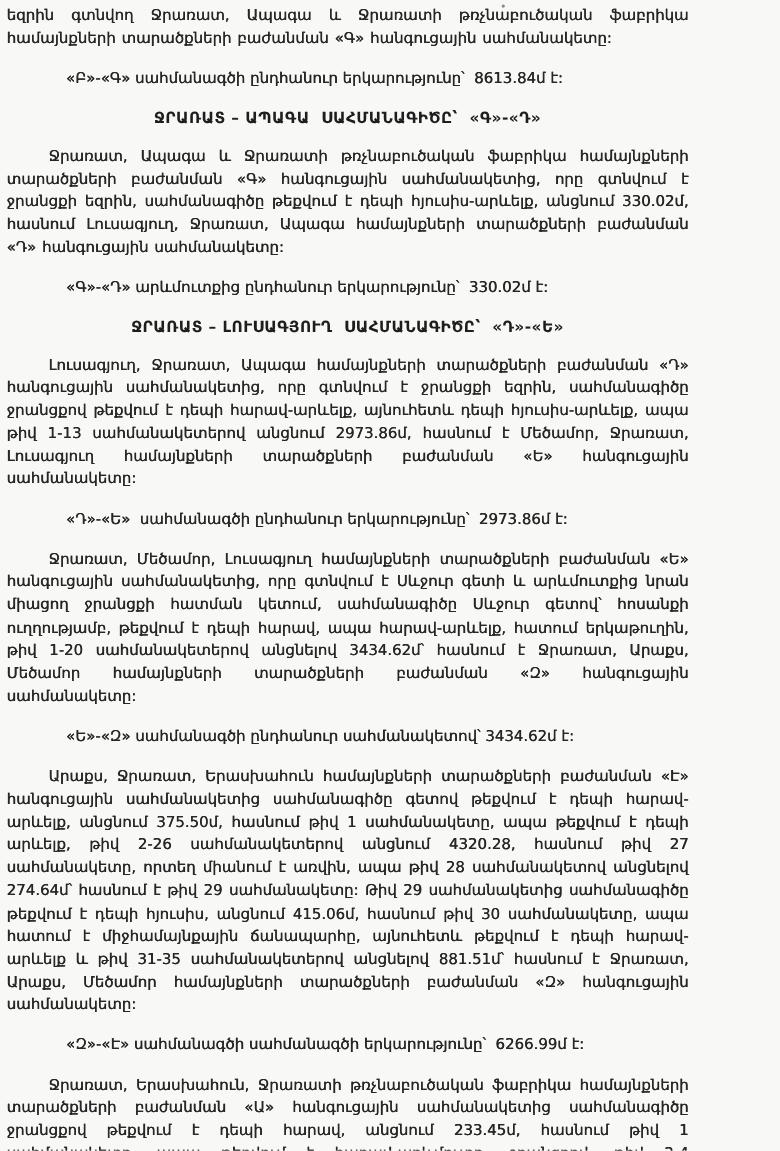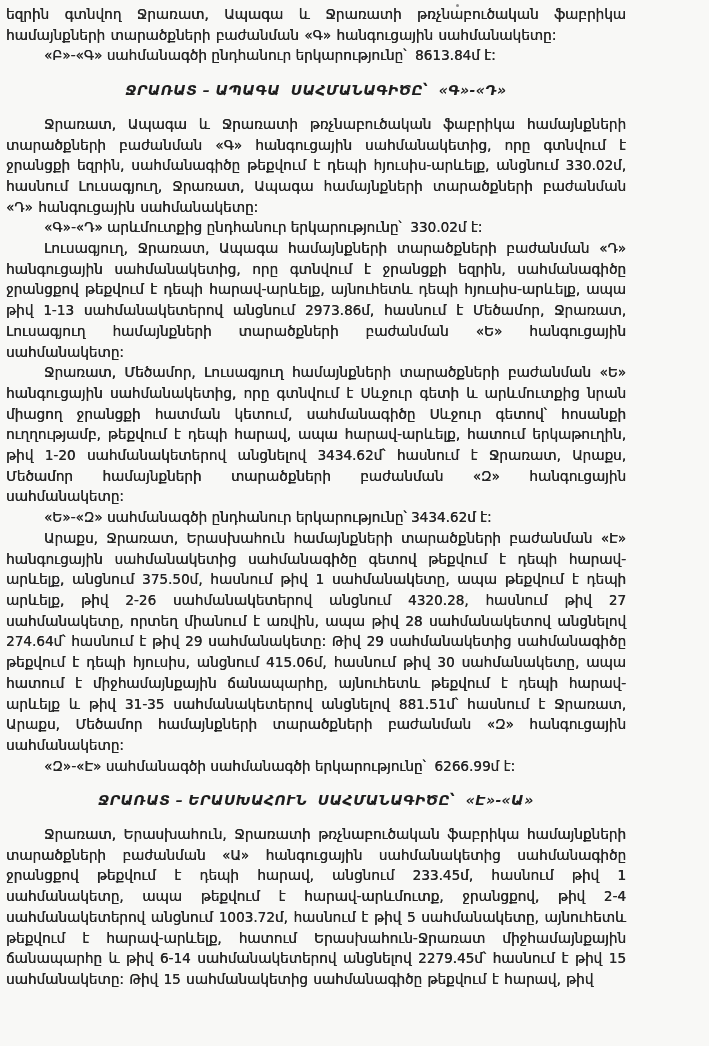--- a/index.html
+++ b/index.html
@@ -35,64 +35,64 @@
     margin: 0;
     text-align: justify;
     text-indent: 38px;
     text-shadow: 0.3px 0 0 currentColor;
     word-spacing: 1px;
   }
   p.no-indent {
     text-indent: 0;
   }
   p.summary {
-    margin: 0;
+    margin: 16px;
     text-align: left;
     text-indent: 38px;
     white-space: pre-wrap;
     text-shadow: 0.3px 0 0 currentColor;
   }
   h2.heading {
     margin: 14px 0 13px 0;
     text-align: center;
     font-size: 14px;
     font-weight: bold;
     letter-spacing: 0.4px;
     white-space: pre-wrap;
     color: #1e1e1e;
-    font-style: italic;
   }
   section { margin: 0; }
 </style>
 </head>
 <body>
 
 <div class="page">
   <div class="scan-dot"></div>
 
   <p class="body-text no-indent">եզրին գտնվող Ջրառատ, Ապագա և Ջրառատի թռչնաբուծական ֆաբրիկա համայնքների տարածքների բաժանման «Գ» հանգուցային սահմանակետը:</p>
   <p class="summary">«Բ»-«Գ» սահմանագծի ընդհանուր երկարությունը՝  8613.84մ է:</p>
 
   <section>
     <h2 class="heading">ՋՐԱՌԱՏ – ԱՊԱԳԱ  ՍԱՀՄԱՆԱԳԻԾԸ՝  «Գ»-«Դ»</h2>
     <p class="body-text">Ջրառատ, Ապագա և Ջրառատի թռչնաբուծական ֆաբրիկա համայնքների տարածքների բաժանման «Գ» հանգուցային սահմանակետից, որը գտնվում է ջրանցքի եզրին, սահմանագիծը թեքվում է դեպի հյուսիս-արևելք, անցնում 330.02մ, հասնում Լուսագյուղ, Ջրառատ, Ապագա համայնքների տարածքների բաժանման «Դ» հանգուցային սահմանակետը:</p>
     <p class="summary">«Գ»-«Դ» արևմուտքից ընդհանուր երկարությունը՝  330.02մ է:</p>
   </section>
 
   <section>
+    <h2 class="heading">ՋՐԱՌԱՏ – ԼՈՒՍԱԳՅՈՒՂ  ՍԱՀՄԱՆԱԳԻԾԸ՝  «Դ»-«Ե»</h2>
     <p class="body-text">Լուսագյուղ, Ջրառատ, Ապագա համայնքների տարածքների բաժանման «Դ» հանգուցային սահմանակետից, որը գտնվում է ջրանցքի եզրին, սահմանագիծը ջրանցքով թեքվում է դեպի հարավ-արևելք, այնուհետև դեպի հյուսիս-արևելք, ապա թիվ 1-13 սահմանակետերով անցնում  2973.86մ, հասնում է Մեծամոր, Ջրառատ, Լուսագյուղ համայնքների տարածքների բաժանման «Ե» հանգուցային սահմանակետը:</p>
+    <p class="summary">«Դ»-«Ե»  սահմանագծի ընդհանուր երկարությունը՝  2973.86մ է:</p>
   </section>
 
   <section>
     <p class="body-text">Ջրառատ, Մեծամոր, Լուսագյուղ համայնքների տարածքների բաժանման «Ե» հանգուցային սահմանակետից, որը գտնվում է Սևջուր գետի և արևմուտքից նրան միացող ջրանցքի հատման կետում, սահմանագիծը Սևջուր գետով՝ հոսանքի ուղղությամբ, թեքվում է դեպի հարավ, ապա հարավ-արևելք, հատում երկաթուղին, թիվ 1-20 սահմանակետերով անցնելով 3434.62մ՝ հասնում է Ջրառատ, Արաքս, Մեծամոր համայնքների տարածքների բաժանման «Զ» հանգուցային սահմանակետը:</p>
-    <p class="summary">«Ե»-«Զ» սահմանագծի ընդհանուր երկարությունը՝ 3434.62մ է:</p>
+    <p class="summary">«Ե»-«Զ» սահմանագծի ընդհանուր սահմանակետով՝ 3434.62մ է:</p>
   </section>
 
   <section>
     <p class="body-text">Արաքս, Ջրառատ, Երասխահուն համայնքների տարածքների բաժանման «Է» հանգուցային սահմանակետից սահմանագիծը գետով թեքվում է դեպի հարավ-արևելք, անցնում 375.50մ, հասնում թիվ 1 սահմանակետը, ապա թեքվում է դեպի արևելք, թիվ 2-26 սահմանակետերով անցնում 4320.28, հասնում թիվ 27 սահմանակետը, որտեղ միանում է առվին, ապա թիվ 28 սահմանակետով անցնելով 274.64մ՝ հասնում է թիվ 29 սահմանակետը: Թիվ 29 սահմանակետից սահմանագիծը թեքվում է դեպի հյուսիս, անցնում 415.06մ, հասնում թիվ 30 սահմանակետը, ապա հատում է միջհամայնքային ճանապարհը, այնուհետև թեքվում է դեպի հարավ-արևելք և թիվ 31-35 սահմանակետերով անցնելով 881.51մ՝ հասնում է Ջրառատ, Արաքս, Մեծամոր համայնքների տարածքների բաժանման «Զ» հանգուցային սահմանակետը:</p>
     <p class="summary">«Զ»-«Է» սահմանագծի սահմանագծի երկարությունը՝  6266.99մ է:</p>
   </section>
 
   <section>
-    <h2 class="heading">ՋՐԱՌԱՏ – ԵՐԱՍԽԱՀՈՒՆ  ՍԱՀՄԱՆԱԳԻԾԸ՝  «Է»-«Ա»</h2>
     <p class="body-text">Ջրառատ, Երասխահուն, Ջրառատի թռչնաբուծական ֆաբրիկա համայնքների տարածքների բաժանման «Ա» հանգուցային սահմանակետից սահմանագիծը ջրանցքով թեքվում է դեպի հարավ, անցնում 233.45մ, հասնում թիվ 1 սահմանակետը, ապա թեքվում է հարավ-արևմուտք, ջրանցքով, թիվ 2-4 սահմանակետերով անցնում 1003.72մ, հասնում է թիվ 5 սահմանակետը, այնուհետև թեքվում է հարավ-արևելք, հատում Երասխահուն-Ջրառատ միջհամայնքային ճանապարհը և թիվ 6-14 սահմանակետերով անցնելով 2279.45մ՝ հասնում է թիվ 15 սահմանակետը: Թիվ 15 սահմանակետից սահմանագիծը թեքվում է հարավ, թիվ</p>
   </section>
 </div>
 
 </body></html>

